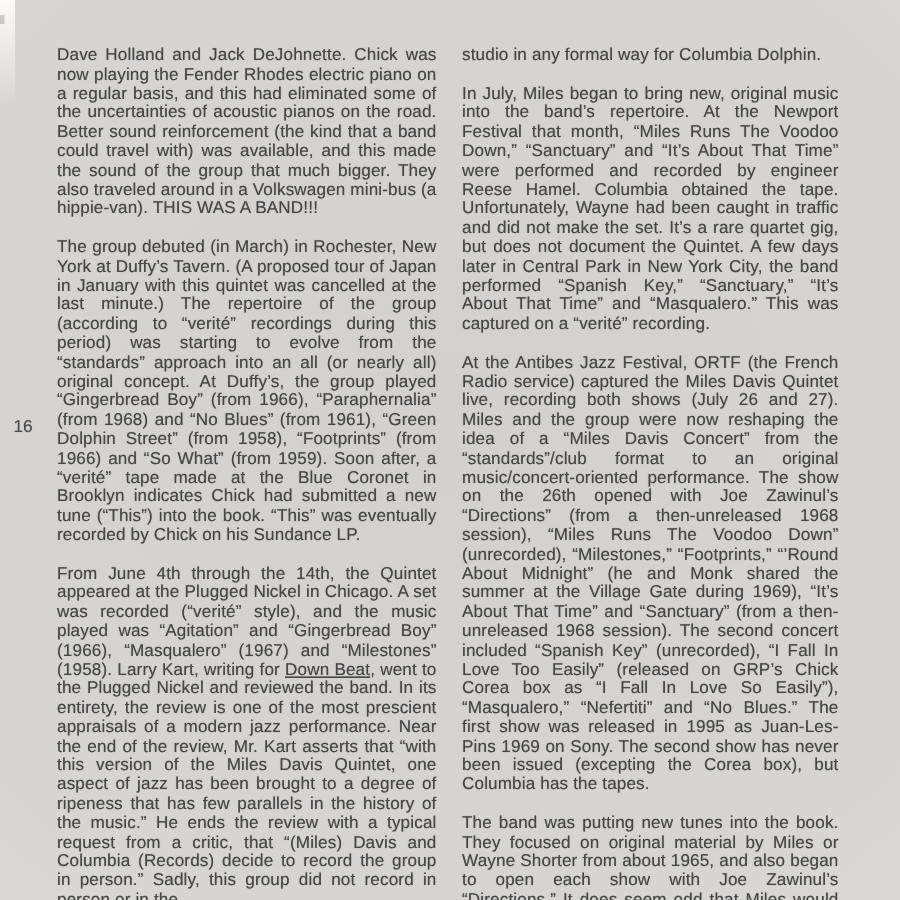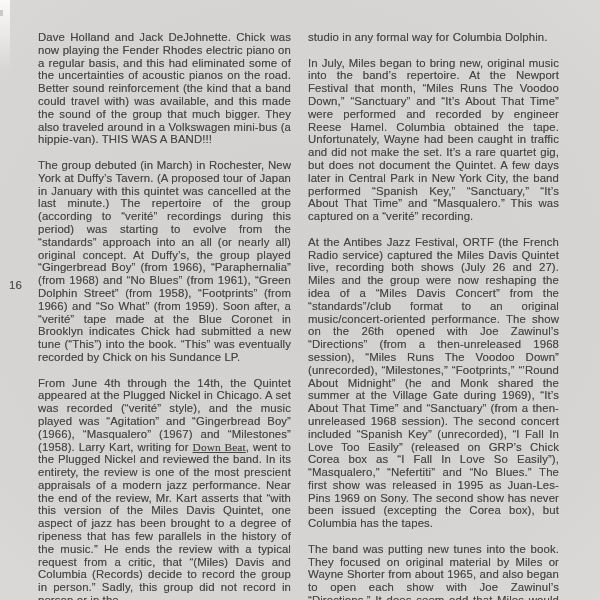--- a/index.html
+++ b/index.html
@@ -25,21 +25,21 @@
     line-height: 12.8px;
     color: #464646;
     text-align: justify;
     letter-spacing: 0.1px;
     text-shadow: 0 0 0.6px rgba(70,70,70,0.55);
   }
   .col-left  { left: 38px; }
   .col-right { left: 308px; width: 251px; }
   .col p { margin: 0 0 12.8px 0; }
   .italic { }
-  .underline { text-decoration: underline; font-family: Liberation Serif, serif; }
+  .underline { text-decoration: underline; }
   .page-number {
     position: absolute;
     left: 9px;
     top: 279px;
     font-size: 11.5px;
     color: #4c4c4c;
     text-shadow: 0 0 0.6px rgba(70,70,70,0.5);
   }
   .edge-highlight-left {
     position: absolute;

